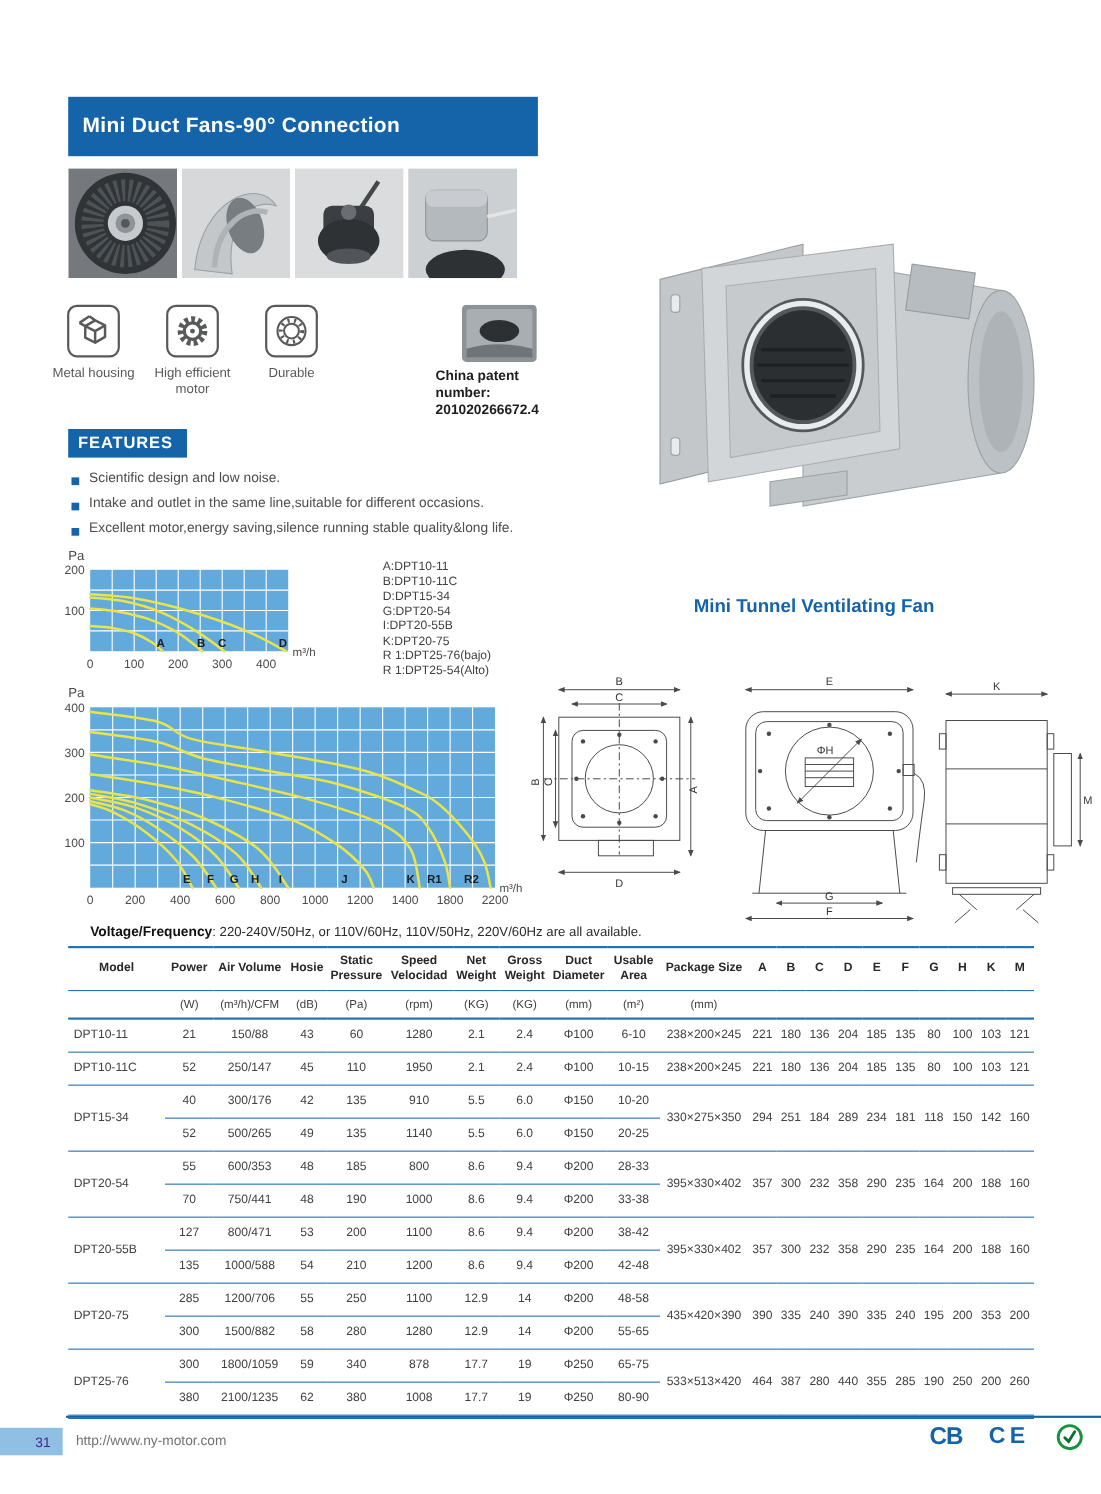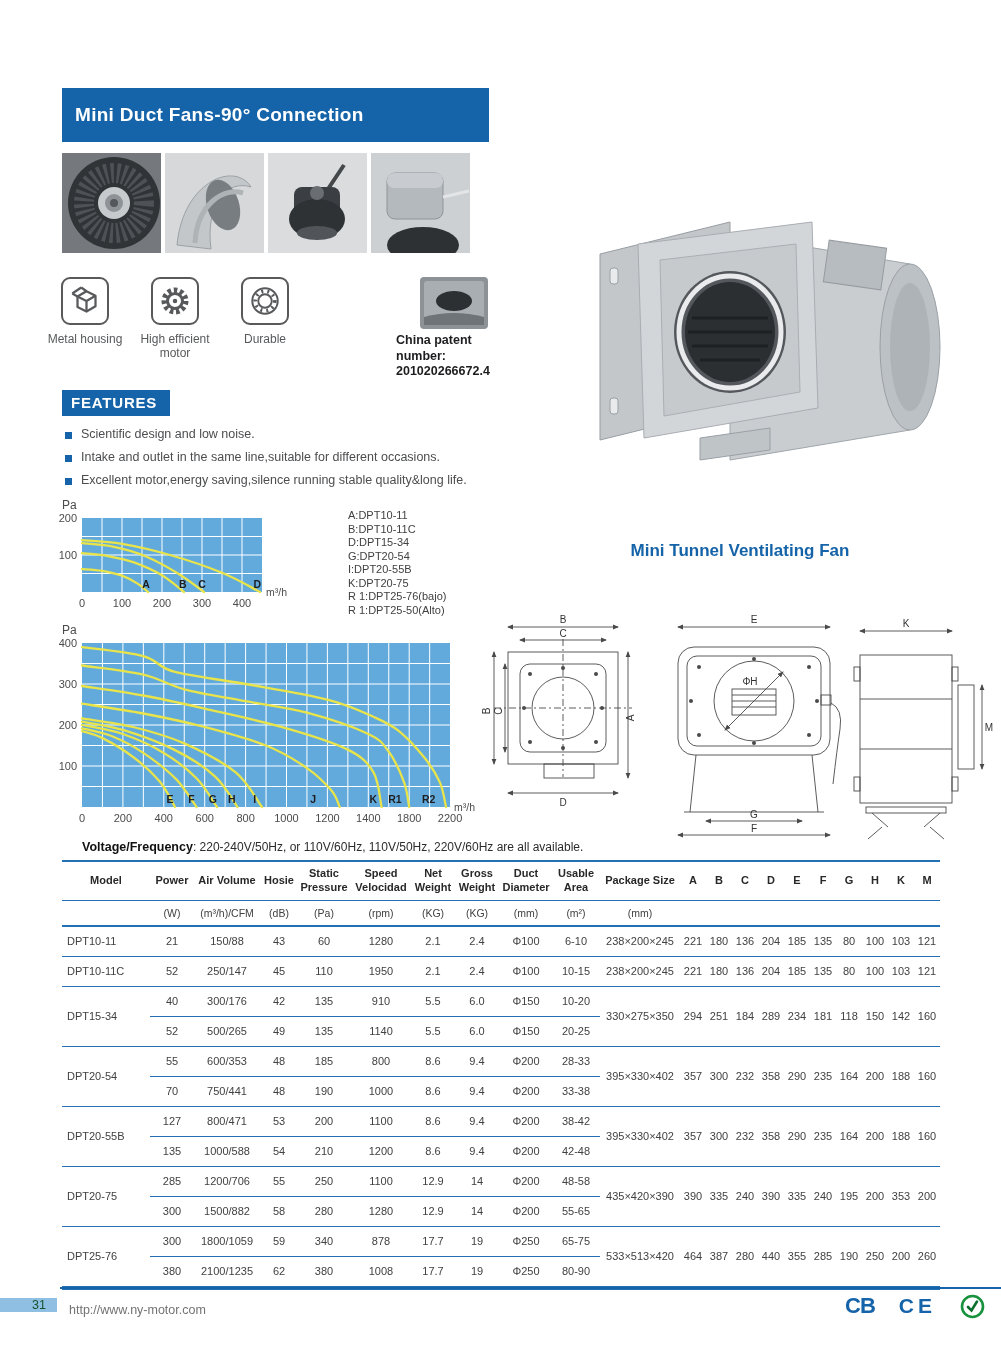--- a/index.html
+++ b/index.html
@@ -19,21 +19,21 @@
   .badge{width:90px;display:flex;flex-direction:column;align-items:center;}
   .ibox{width:44px;height:44px;border:2.5px solid var(--gray);border-radius:9px;
         display:flex;align-items:center;justify-content:center;background:#fff;}
   .blabel{margin-top:7px;font-size:12px;color:var(--gray);text-align:center;line-height:1.2;width:88px;}
   .patent{left:396px;top:277px;width:120px;}
   .patent .pline{font-size:12.5px;font-weight:bold;color:#1d1d1f;line-height:1.25;}
   
   .fhdr{left:62px;top:390px;background:var(--blue);color:#fff;font-weight:bold;font-size:15px;
         padding:4px 13px 5px 9px;letter-spacing:.8px;}
   .flist{left:62px;top:427px;width:460px;}
-  .fitem{display:flex;align-items:center;margin-bottom:9px;font-size:12.5px;color:#4c4d4f;}
+  .fitem{display:flex;align-items:flex-end;margin-bottom:9px;font-size:12.5px;color:#4c4d4f;}
   .fsq{width:7px;height:7px;background:var(--blue);margin:3px 9px 0 3px;flex:0 0 auto;}
   
   .axlab{font-size:12px;color:#4b4b4d;text-align:right;}
   .legend{left:348px;top:509px;font-size:11px;color:#414042;line-height:13.5px;}
   
   .plabel{left:565px;top:503px;width:350px;text-align:center;color:var(--blue);
           font-weight:bold;font-size:17px;margin-top:38px;}
   
   .volt{left:62px;top:840px;font-size:12px;color:#2c2c2e;}
   .volt b{font-size:12.5px;color:#111;margin-left:20px;}
@@ -43,21 +43,21 @@
   #spec-table th{font-size:11px;font-weight:bold;color:#28282a;padding:5px 0;line-height:1.25;
                  border-top:2.5px solid var(--tl);border-bottom:1.5px solid var(--tl);text-align:center;}
   #spec-table tr.units td{height:24px;border-bottom:2px solid var(--tl);font-size:10.5px;}
   #spec-table td{text-align:center;height:29px;padding:0 1px;}
   #spec-table td.model{text-align:left;padding-left:5px;}
   #spec-table td.gb{border-bottom:1.5px solid var(--tl);}
   #spec-table td.sep{border-bottom:1px solid var(--tl);}
   .dbl{margin-top:2px;height:1.5px;background:var(--tl);}
   
   .rule{left:60px;top:1287px;width:941px;height:2px;background:var(--blue);}
-  .pagebox{left:0;top:1298px;width:57px;height:14px;background:#8fc0e4;color:#14532d;font-size:12.5px;
+  .pagebox{left:0;top:1298px;width:57px;height:25px;background:#8fc0e4;color:#4c1d95;font-size:12.5px;
            display:flex;align-items:center;justify-content:flex-end;padding-right:11px;box-sizing:border-box;}
   .url{left:69px;top:1303px;font-size:12.5px;color:#737373;}
   .marks{left:845px;top:1293px;display:flex;align-items:center;gap:24px;}
   .cb{font-weight:bold;font-size:22px;color:var(--blue);letter-spacing:-1px;}
   .ce{font-weight:bold;font-size:21px;color:var(--blue);letter-spacing:4px;}
 </style>
 </head>
 <body>
 
 <div class="abs banner">Mini Duct Fans-90° Connection</div>
@@ -218,21 +218,21 @@
       <text x="210" y="84" font-size="10.5" fill="#4b4b4d">m³/h</text>
     </svg></div>
 <div class="abs legend" id="chart1-legend">
     <div>A:DPT10-11</div>
     <div>B:DPT10-11C</div>
     <div>D:DPT15-34</div>
     <div>G:DPT20-54</div>
     <div>I:DPT20-55B</div>
     <div>K:DPT20-75</div>
     <div>R 1:DPT25-76(bajo)</div>
-    <div>R 1:DPT25-50(Alto)</div>
+    <div>R 1:DPT25-54(Alto)</div>
   </div>
 
 <div class="abs plabel">Mini Tunnel Ventilating Fan</div>
 
 <div class="abs axlab" style="left:62px;top:623px">Pa</div>
 <div class="abs" id="chart2-host" style="left:56px;top:637px"><svg width="440" height="194">
       <rect x="26" y="6" width="368" height="164" fill="#62aadc"></rect>
       <line x1="46.45" y1="6" x2="46.45" y2="170" stroke="#ffffff" stroke-width="1"></line>
       <line x1="66.9" y1="6" x2="66.9" y2="170" stroke="#ffffff" stroke-width="1"></line>
       <line x1="87.35" y1="6" x2="87.35" y2="170" stroke="#ffffff" stroke-width="1"></line>

